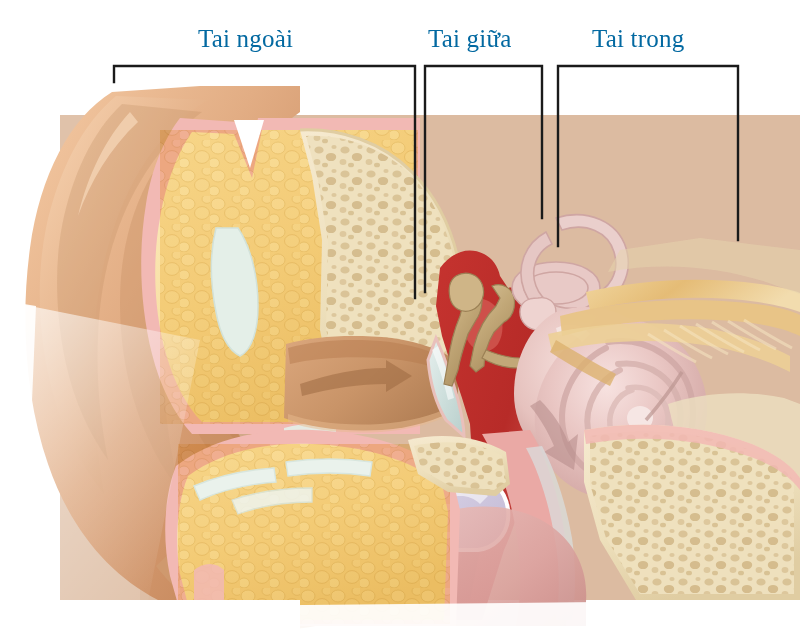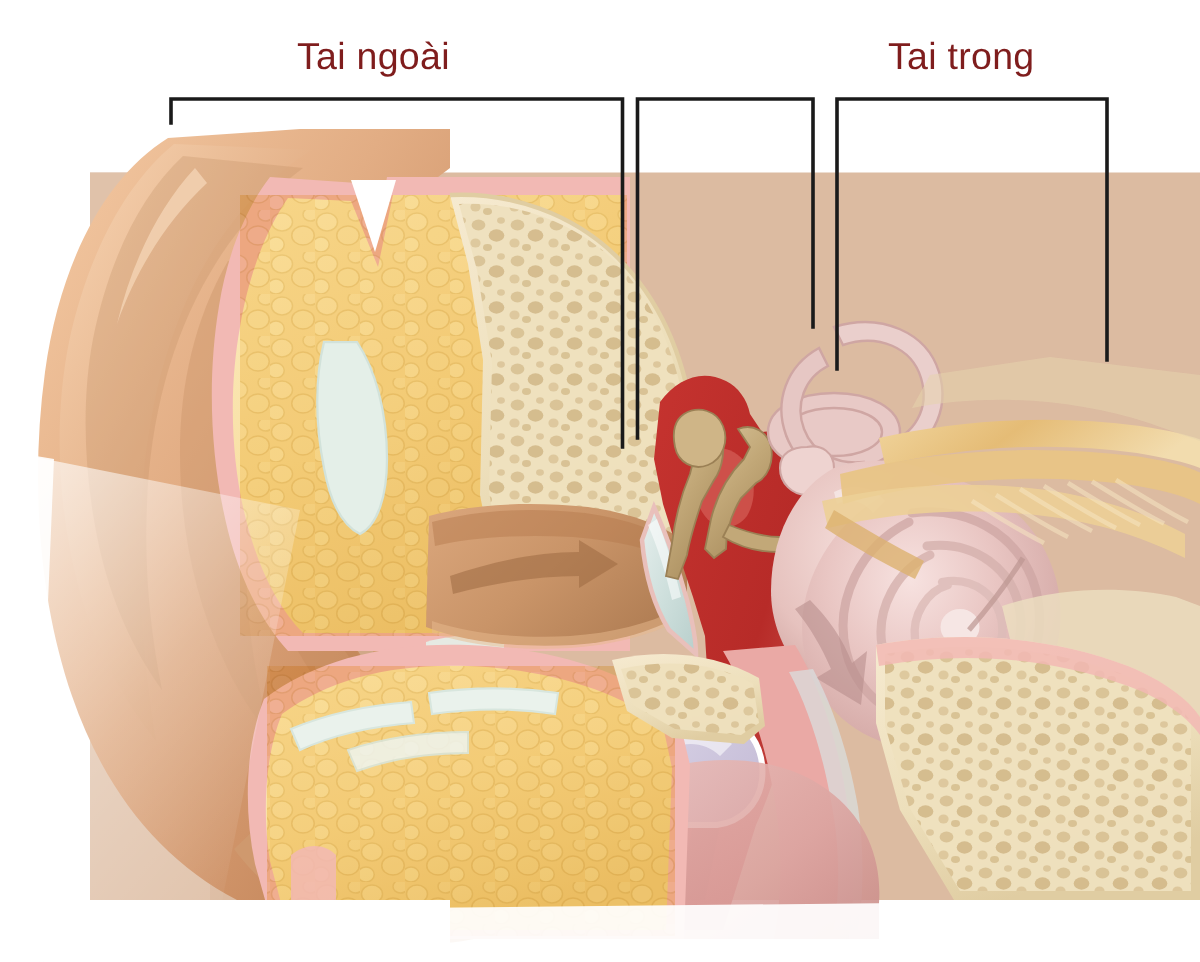--- a/index.html
+++ b/index.html
@@ -18,23 +18,23 @@
     overflow: hidden;
   }
   #art {
     position: absolute;
     left: 0; top: 0;
     width: 800px;
     height: 641px;
   }
   .label {
     position: absolute;
-    color: #7f1d1d;
+    color: #0369a1;
     font-size: 25px;
-    font-family: Liberation Sans, sans-serif;
+    font-family: Liberation Serif, serif;
     white-space: nowrap;
     letter-spacing: 0.2px;
     line-height: 1;
   }
   #lbl-outer { left: 198px; top: 26px; }
   #lbl-middle { left: 428px; top: 26px; }
   #lbl-inner { left: 592px; top: 26px; text-align: center; }
 </style>
 </head>
 <body>
@@ -275,15 +275,16 @@
       <g fill="none" stroke="#1a1a1a" stroke-width="2.4" stroke-linecap="square" stroke-linejoin="miter">
         <path d="M114,82 L114,66 L415,66 L415,298" stroke="#1a1a1a"></path>
         <path d="M425,292 L425,66 L542,66 L542,218" stroke="#1a1a1a"></path>
         <path d="M558,246 L558,66 L738,66 L738,240" stroke="#1a1a1a"></path>
       </g>
 
     </g>
   </svg>
 
   <div class="label" id="lbl-outer">Tai ngoài</div>
+  <div class="label" id="lbl-middle">Tai giữa</div>
   <div class="label" id="lbl-inner">Tai trong</div>
 
 </div>
 
 </body></html>

